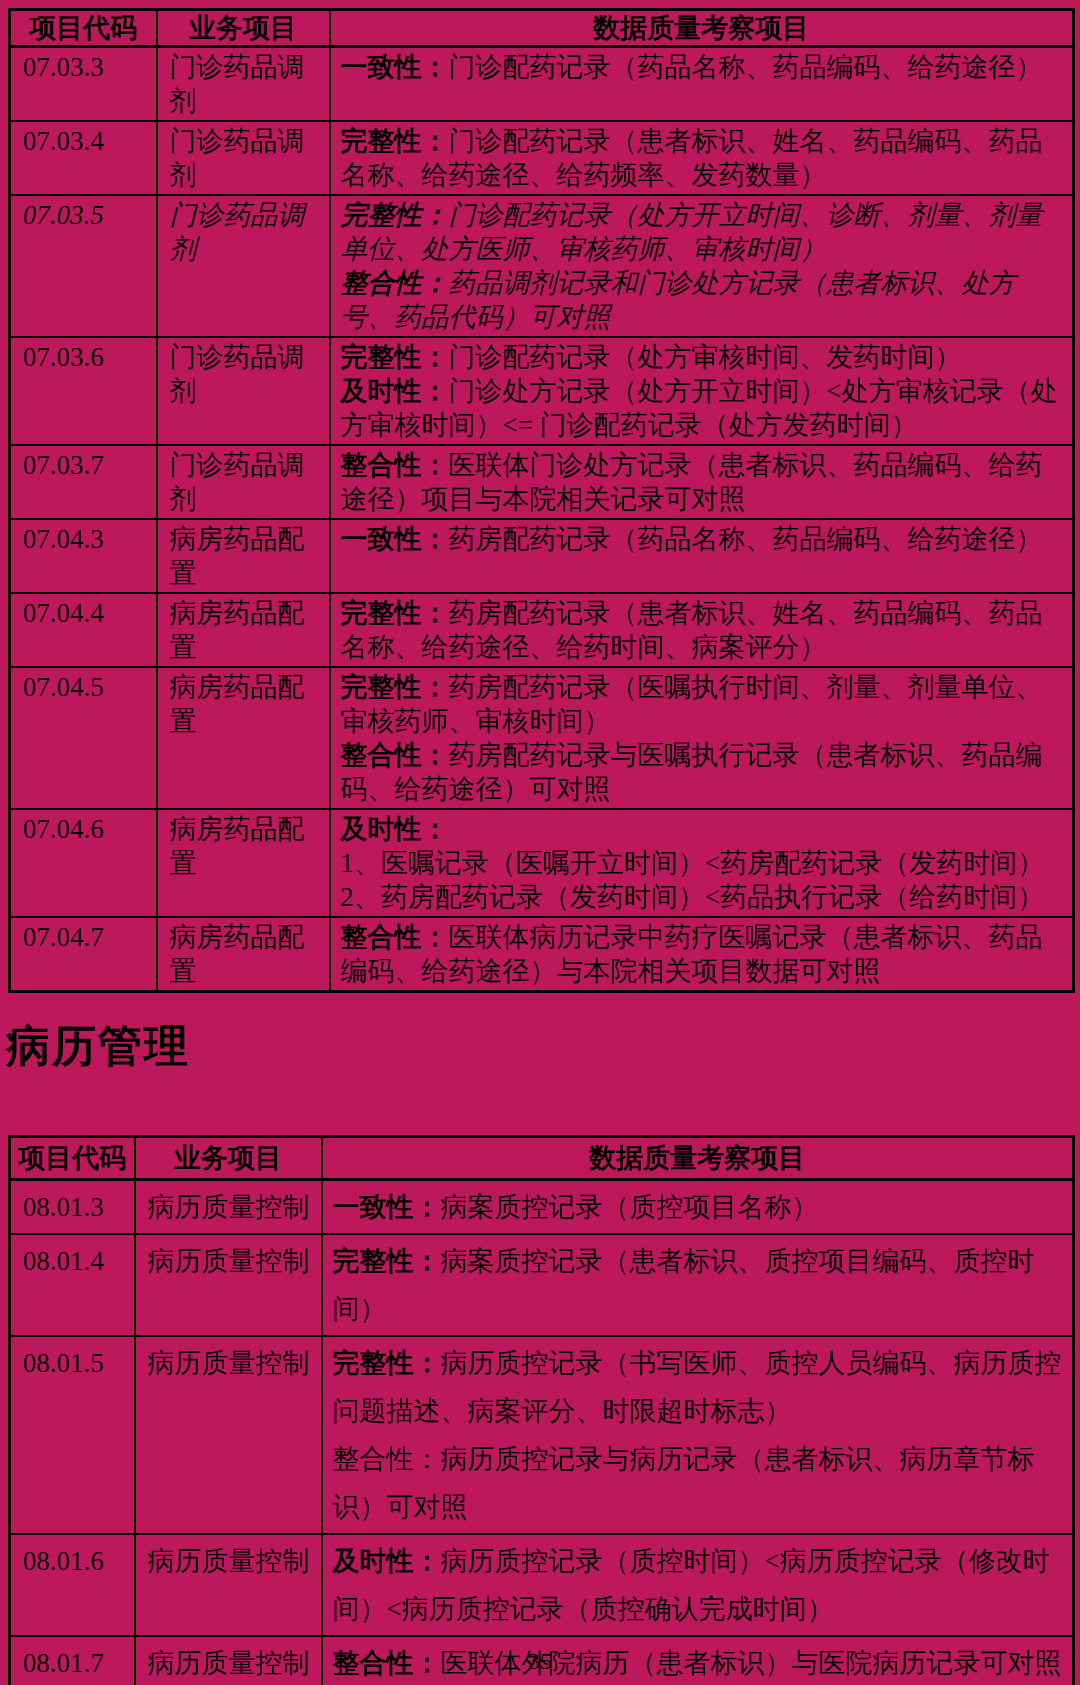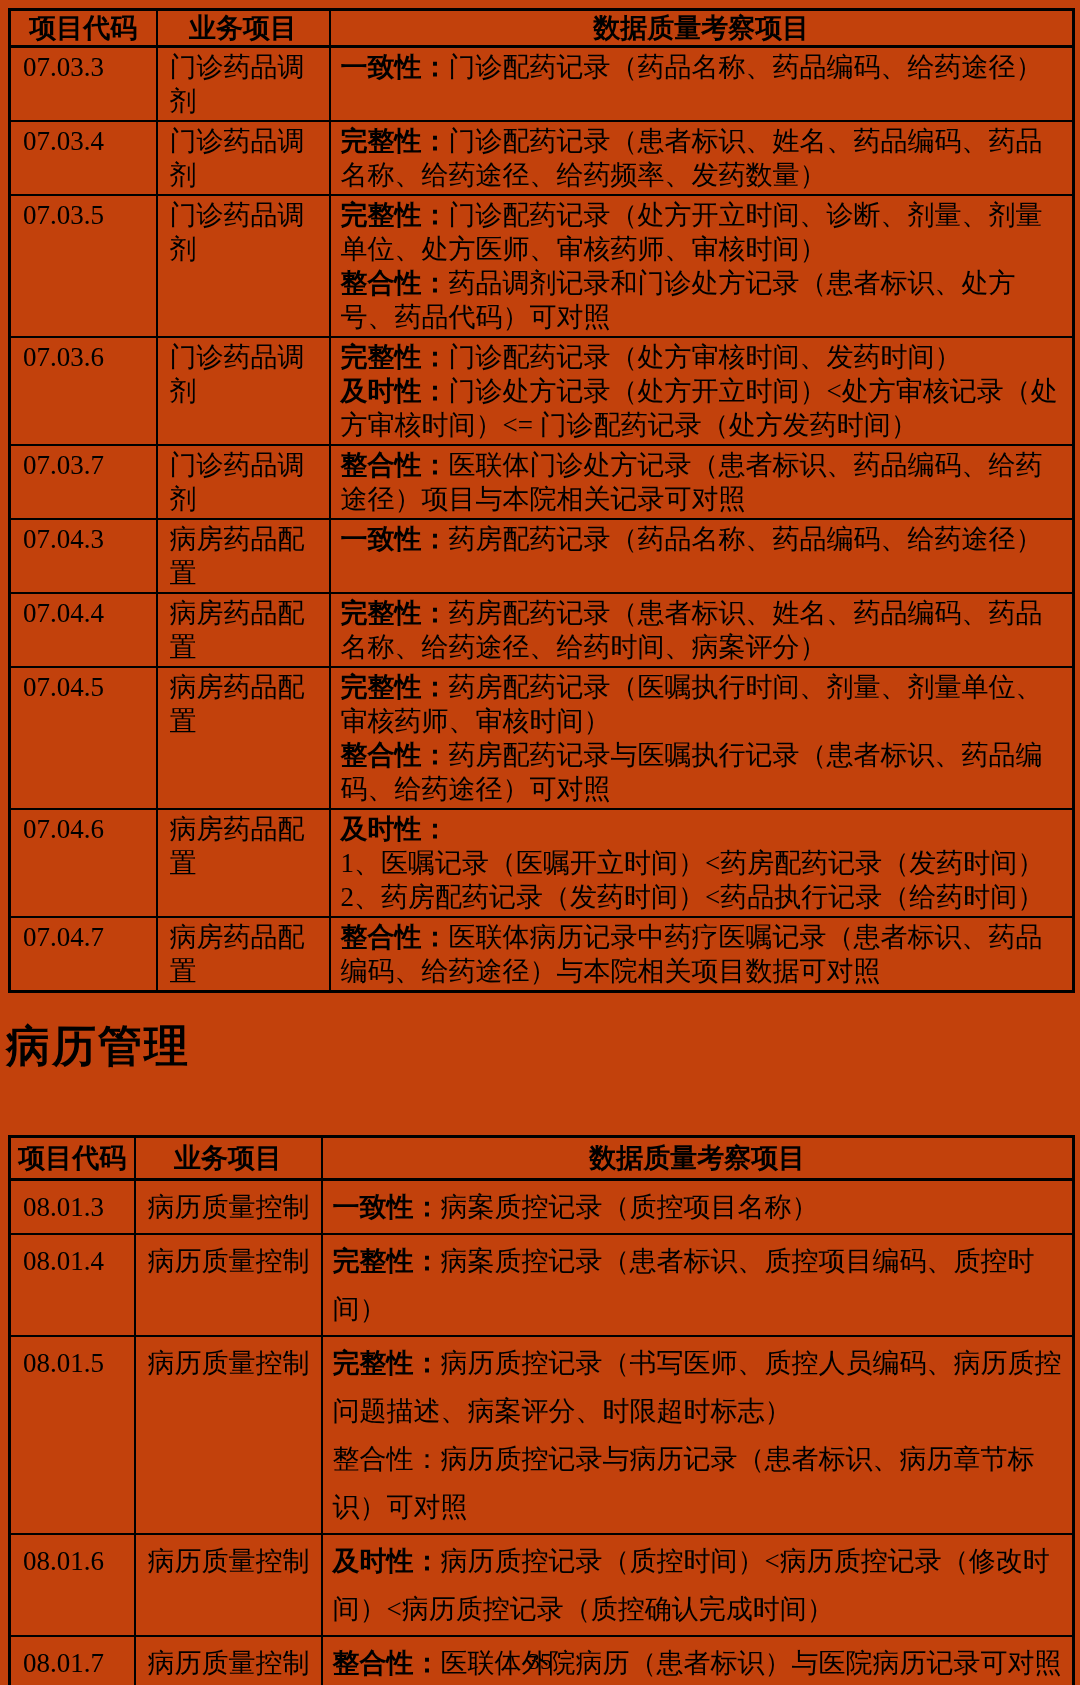--- a/index.html
+++ b/index.html
@@ -6,21 +6,21 @@
     margin: 0;
     padding: 0;
     background: #ffffff;
     color: #000000;
     font-family: "Liberation Serif", "DejaVu Serif", serif;
   }
   .page {
     position: relative;
     width: 1080px;
     height: 1685px;
-    background: #c2410c;
+    background: #be185d;
     overflow: hidden;
   }
   table.qtable {
     border-collapse: collapse;
     table-layout: fixed;
     width: 1064px;
     margin-left: 8px;
     border: 3px solid #000;
   }
   table.t1 { margin-top: 8px; }
@@ -100,21 +100,21 @@
             <div class="seg"><b>一致性：</b><span>门诊配药记录（药品名称、药品编码、给药途径）</span></div>
           </td>
         </tr>
         <tr style="height: 65px;">
           <td class="code-cell">07.03.4</td>
           <td class="business-cell">门诊药品调剂</td>
           <td class="items-cell">
             <div class="seg"><b>完整性：</b><span>门诊配药记录（患者标识、姓名、药品编码、药品名称、给药途径、给药频率、发药数量）</span></div>
           </td>
         </tr>
-        <tr style="height: 122px;">
+        <tr style="height: 122px; font-style: italic;">
           <td class="code-cell">07.03.5</td>
           <td class="business-cell">门诊药品调剂</td>
           <td class="items-cell">
             <div class="seg"><b>完整性：</b><span>门诊配药记录（处方开立时间、诊断、剂量、剂量单位、处方医师、审核药师、审核时间）</span></div>
             <div class="seg"><b>整合性：</b><span>药品调剂记录和门诊处方记录（患者标识、处方号、药品代码）可对照</span></div>
           </td>
         </tr>
         <tr style="height: 97px;">
           <td class="code-cell">07.03.6</td>
           <td class="business-cell">门诊药品调剂</td>

